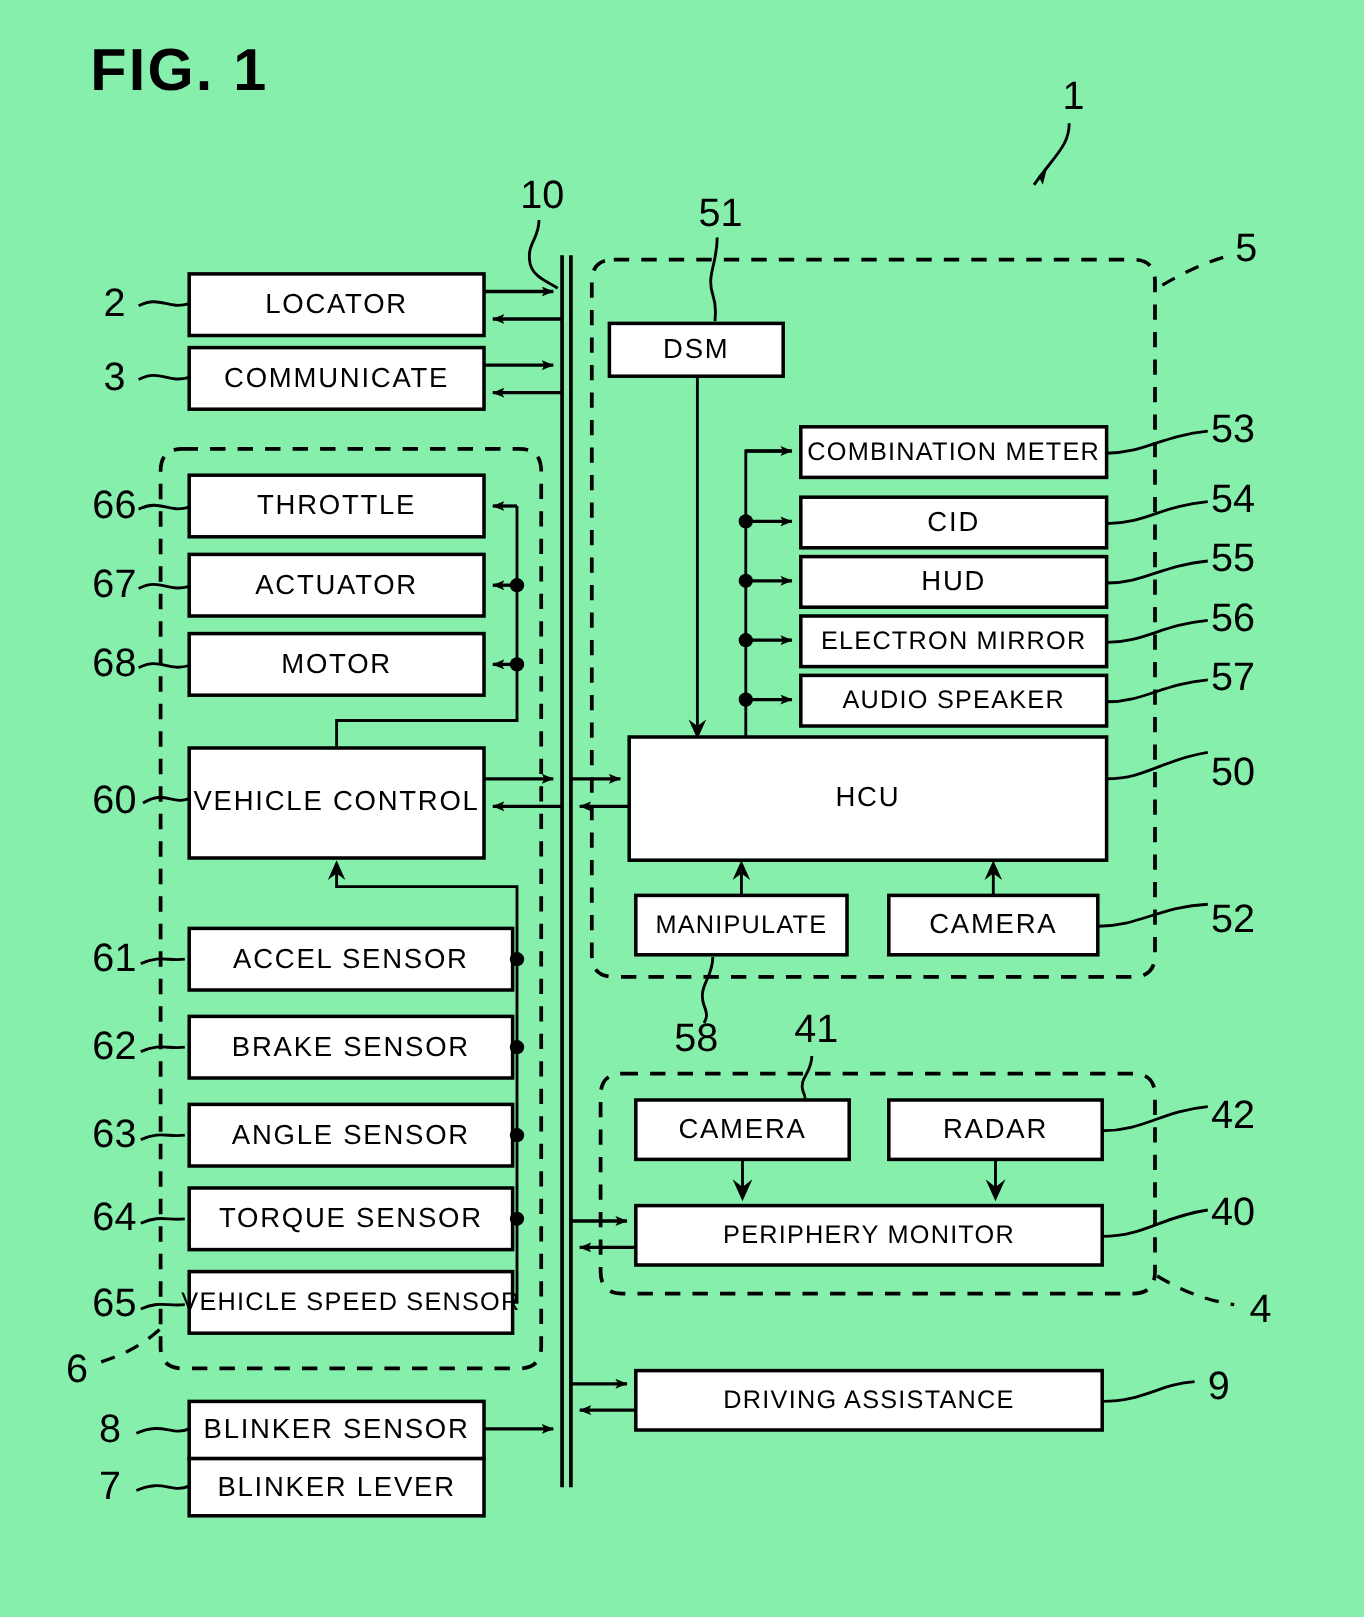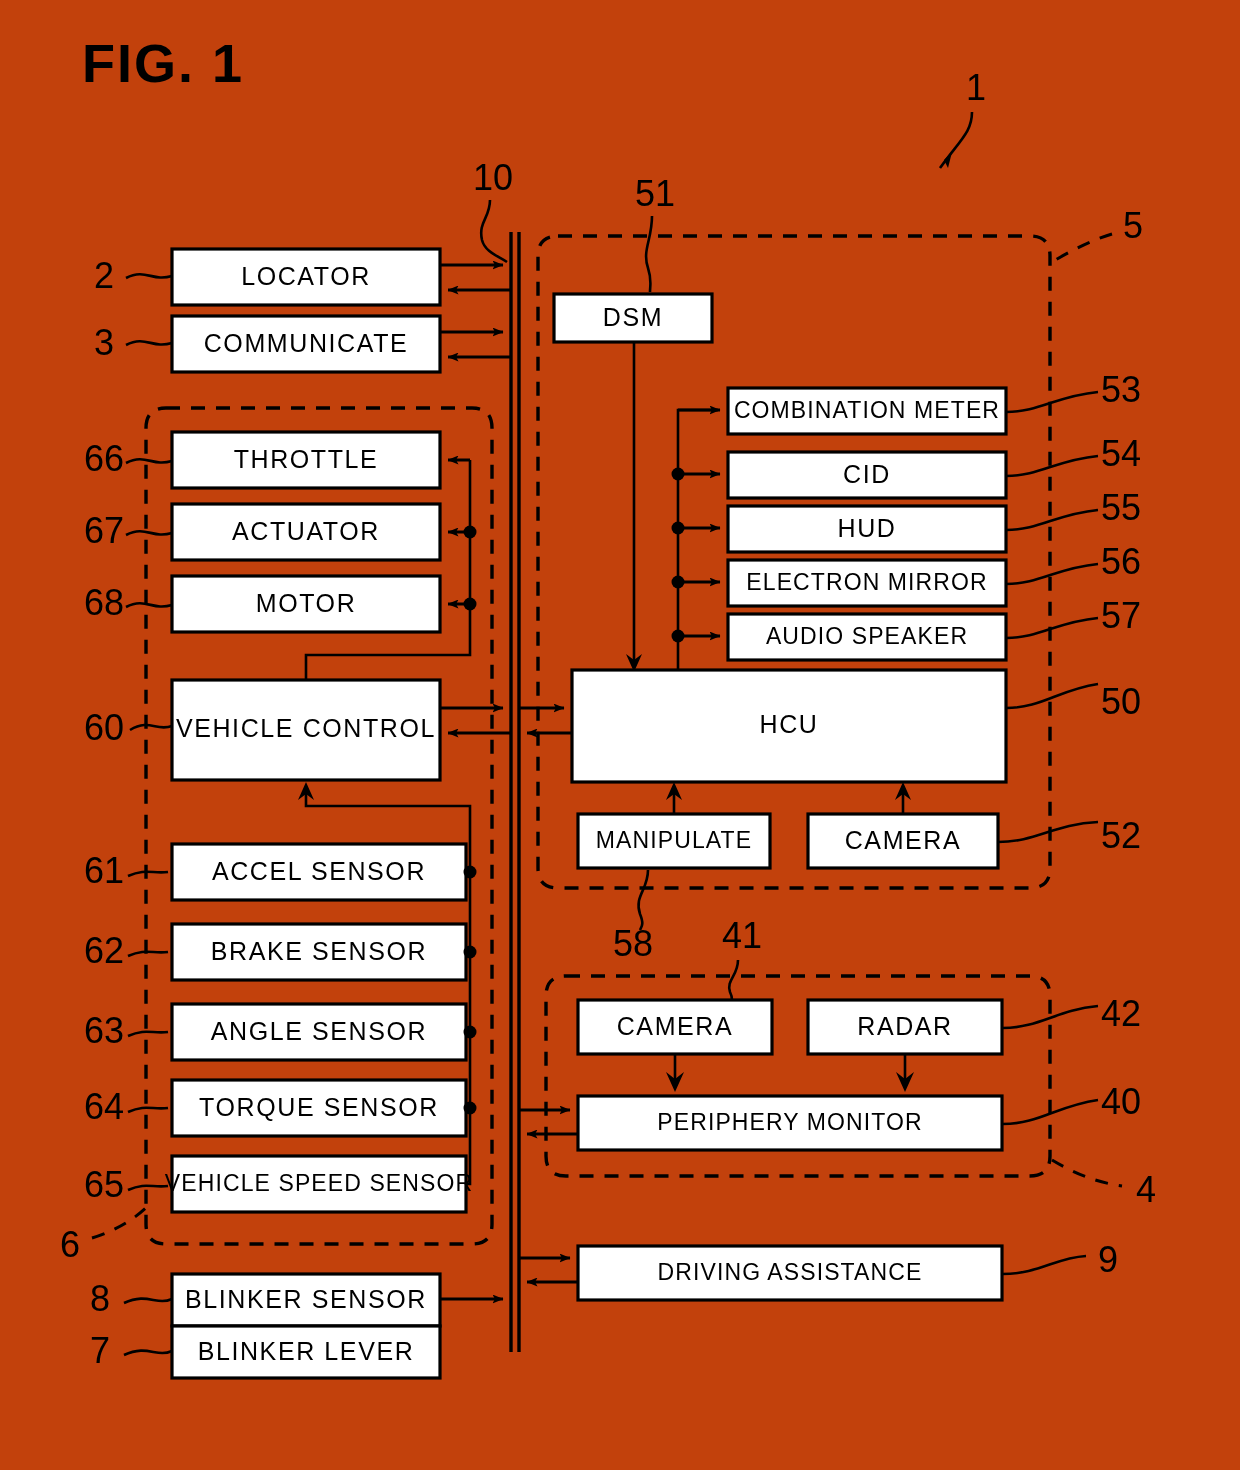--- a/index.html
+++ b/index.html
@@ -10,21 +10,21 @@
   body {
     width: 1240px;
     height: 1470px;
     font-family: "Liberation Sans", sans-serif;
     overflow: hidden;
   }
   #figure-root {
     position: relative;
     width: 1240px;
     height: 1470px;
-    background: #c2410c;
+    background: #86efac;
     text-decoration: underline;
   }
   svg.diagram {
     position: absolute;
     top: 0;
     left: 0;
     width: 1240px;
     height: 1470px;
   }
   .blk {

